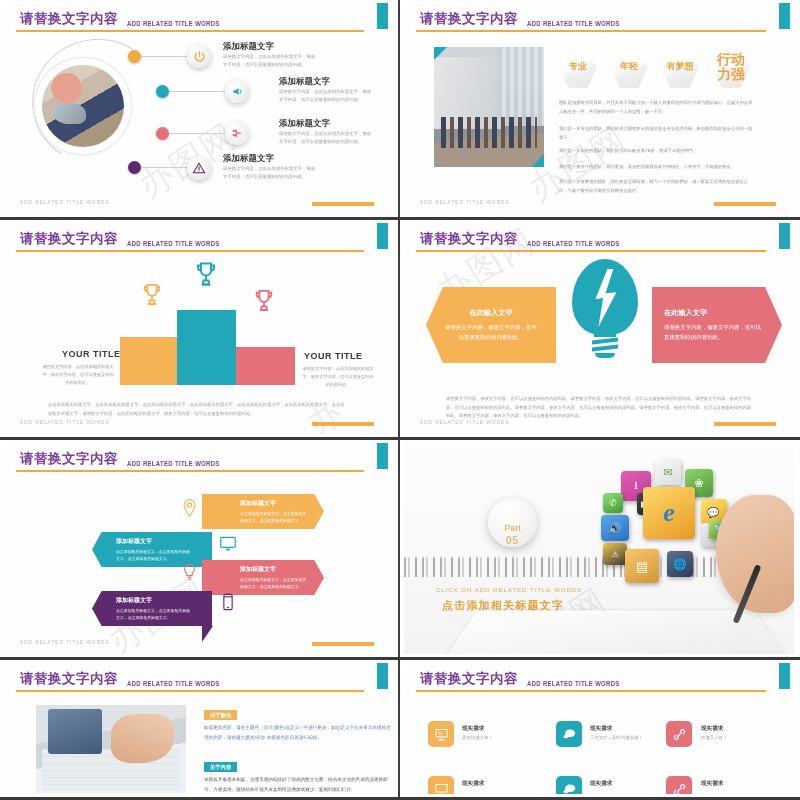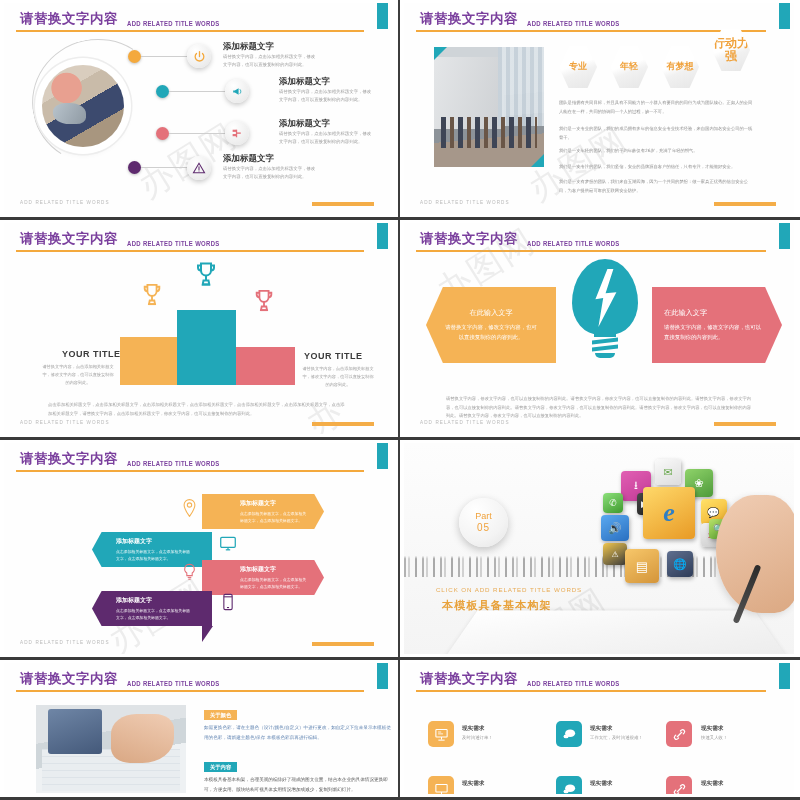--- a/index.html
+++ b/index.html
@@ -99,43 +99,43 @@
   .bulb .b3{ position:absolute; left:23px; top:94px; width:20px; height:5px; background:#21a7b8;
              border-radius:0 0 5px 5px; }
   .bolt{ position:absolute; left:18px; top:10px; width:30px; height:58px; background:#fff;
      clip-path:polygon(58% 0,18% 52%,44% 50%,28% 100%,88% 40%,52% 42%,78% 0); }
   .chev-l{ position:absolute; left:22px; top:64px; width:130px; height:76px; background:#f5b355;
      clip-path:polygon(13% 0,100% 0,100% 100%,13% 100%,0 50%); display:flex; flex-direction:column;
      align-items:center; justify-content:center; }
   .chev-r{ position:absolute; left:248px; top:64px; width:130px; height:76px; background:#e4717a;
      clip-path:polygon(0 0,87% 0,100% 50%,87% 100%,0 100%); display:flex; flex-direction:column;
      justify-content:center; padding-left:12px; }
-  .chev-h{ font-size:7.2px; font-weight:normal; color:#fff; margin-bottom:4px;
+  .chev-h{ font-size:7.2px; font-weight:bold; color:#fff; margin-bottom:4px;
            font-family:"DejaVu Sans",sans-serif; }
   .chev-b{ font-size:5.4px; color:#fff; line-height:1.85; font-family:"DejaVu Sans",sans-serif; }
   .s4-bot{ position:absolute; left:42px; right:42px; top:172px; font-size:4.3px; color:#9c9c9c;
            line-height:2.0; font-family:"DejaVu Sans",sans-serif; }
 
   
   .ar-r{ position:absolute; height:35px; display:flex; flex-direction:column; justify-content:center;
          padding-left:38px; clip-path:polygon(0 0,92% 0,100% 50%,92% 100%,0 100%); }
   .ar-l{ position:absolute; height:35px; display:flex; flex-direction:column; justify-content:center;
          padding-left:24px; clip-path:polygon(8% 0,100% 0,100% 100%,8% 100%,0 50%); }
   .ar-h{ font-size:6px; font-weight:bold; color:#fff; margin-bottom:2px;
          font-family:"DejaVu Sans",sans-serif; }
   .ar-b{ font-size:3.9px; color:#fff; line-height:1.8; opacity:.95; width:120px;
          font-family:"DejaVu Sans",sans-serif; }
   .s5-ico{ position:absolute; font-size:13px; }
 
   
   .s6{ background:linear-gradient(180deg,#fdfdfd,#f4f4f4); }
-  .part{ position:absolute; left:55px; top:55px; width:49px; height:49px; border-radius:50%;
+  .part{ position:absolute; left:84px; top:55px; width:49px; height:49px; border-radius:50%;
     background:radial-gradient(circle at 34% 26%,#fff,#f3f3f3 62%,#e4e4e4);
     box-shadow:0 3px 8px rgba(0,0,0,.22); display:flex; flex-direction:column;
-    align-items:center; justify-content:center; color:#f0a23c; line-height:1.25; }
+    align-items:center; justify-content:flex-end; color:#f0a23c; line-height:1.25; }
   .part .p1{ font-size:9px; } .part .p2{ font-size:10px; letter-spacing:1px; }
   .sky{ position:absolute; left:0; right:0; top:108px; height:26px;
     background:repeating-linear-gradient(90deg,
       #9b9b9b 0 2px, transparent 2px 4px, #c4c4c4 4px 6px, transparent 6px 11px,
       #8f8f8f 11px 13px, transparent 13px 18px);
     -webkit-mask-image:linear-gradient(180deg,transparent 0 18%,#000 30%,#000 100%);
     mask-image:linear-gradient(180deg,transparent 0 18%,#000 30%,#000 100%); opacity:.75; }
   .s6-en{ position:absolute; left:32px; top:143px; font-size:6.2px; color:#e8ab55; letter-spacing:.9px; }
   .s6-cn{ position:absolute; left:38px; top:155px; font-size:11px; color:#e8a23c; font-weight:bold;
           letter-spacing:1.2px; font-family:"DejaVu Sans",sans-serif; }
@@ -258,21 +258,21 @@
       <div class="road"></div>
           <div class="glass"></div>
           <div class="ppl"></div>
     </div>
     <div class="cnr tl"></div>
     <div class="cnr br"></div>
 
     <div class="hex" style="left:155px;top:43px;">专业</div>
     <div class="hex" style="left:206px;top:43px;">年轻</div>
     <div class="hex" style="left:257px;top:43px;">有梦想</div>
-    <div class="hex" style="left:308px;top:26px;font-size:12px;">行动力强</div>
+    <div class="hex" style="left:308px;top:43px;font-size:14px;">行动力强</div>
 
     <div class="s2-p" style="left:155px;top:96px;">团队是指拥有共同目标，并且具有不同能力的一小群人有要目的的同行为成为团队核心。正如人的全同人能在在一样，共同的协调同一个人的过程，缺一不可。</div>
     <div class="s2-p" style="left:155px;top:122px;">我们是一支专业的团队，我们的成员拥有多年的信息安全专业技术经验，来自国内知名安全公司的一线骨干。</div>
     <div class="s2-p" style="left:155px;top:144px;">我们是一支年轻的团队，我们的平均年龄仅有26岁，充满了年轻的朝气。</div>
     <div class="s2-p" style="left:155px;top:160px;">我们是一支专注的团队，我们坚信，安全的品牌源自客户的信任，只有专注，才能做好安全。</div>
     <div class="s2-p" style="left:155px;top:175px;">我们是一支有梦想的团队，我们来自五湖四海，因为一个共同的梦想：做一家真正优秀的信息安全公司，为客户提供最可靠的互联网安全防护。</div>
 
     <div class="ftr">ADD RELATED TITLE WORDS</div>
     <div class="ftrbar"></div>
    </div>
@@ -435,21 +435,21 @@
   <div class="slide">
    <div class="slide-inner s6">
     <div class="wm" style="left:100px;top:160px;">办图网</div>
     <div class="sky"></div>
 
     <div class="part">
       <span class="p1">Part</span>
       <span class="p2">05</span>
     </div>
     <div class="s6-en">CLICK ON ADD RELATED TITLE WORDS</div>
-    <div class="s6-cn">本模板具备基本构架</div>
+    <div class="s6-cn">点击添加相关标题文字</div>
 
     <div class="paper"></div>
     <div class="tiles">
       <div class="tile" style="left:24px;top:14px;width:30px;height:30px;background:linear-gradient(150deg,#e15fb3,#c23a96);">⭳</div>
       <div class="tile" style="left:58px;top:2px;width:26px;height:26px;background:linear-gradient(150deg,#fafafa,#dcdcdc);color:#6aa84f;">✉</div>
       <div class="tile" style="left:88px;top:12px;width:28px;height:28px;background:linear-gradient(150deg,#8fd36a,#4e9a3a);">❀</div>
       <div class="tile" style="left:6px;top:36px;width:20px;height:20px;background:linear-gradient(150deg,#8ce07a,#3f9a2f);font-size:9px;">✆</div>
       <div class="tile" style="left:40px;top:36px;width:22px;height:22px;background:linear-gradient(150deg,#4a4a4a,#1f1f1f);font-size:9px;">▶▶</div>
       <div class="tile" style="left:104px;top:42px;width:26px;height:26px;background:linear-gradient(150deg,#ffe26a,#f0ae2a);font-size:10px;">💬</div>
       <div class="tile" style="left:46px;top:30px;width:52px;height:52px;background:linear-gradient(150deg,#ffd96a,#e89a25);font-size:26px;color:#2f7fc4;font-weight:bold;font-style:italic;font-family:'Liberation Serif',serif;">e</div>

